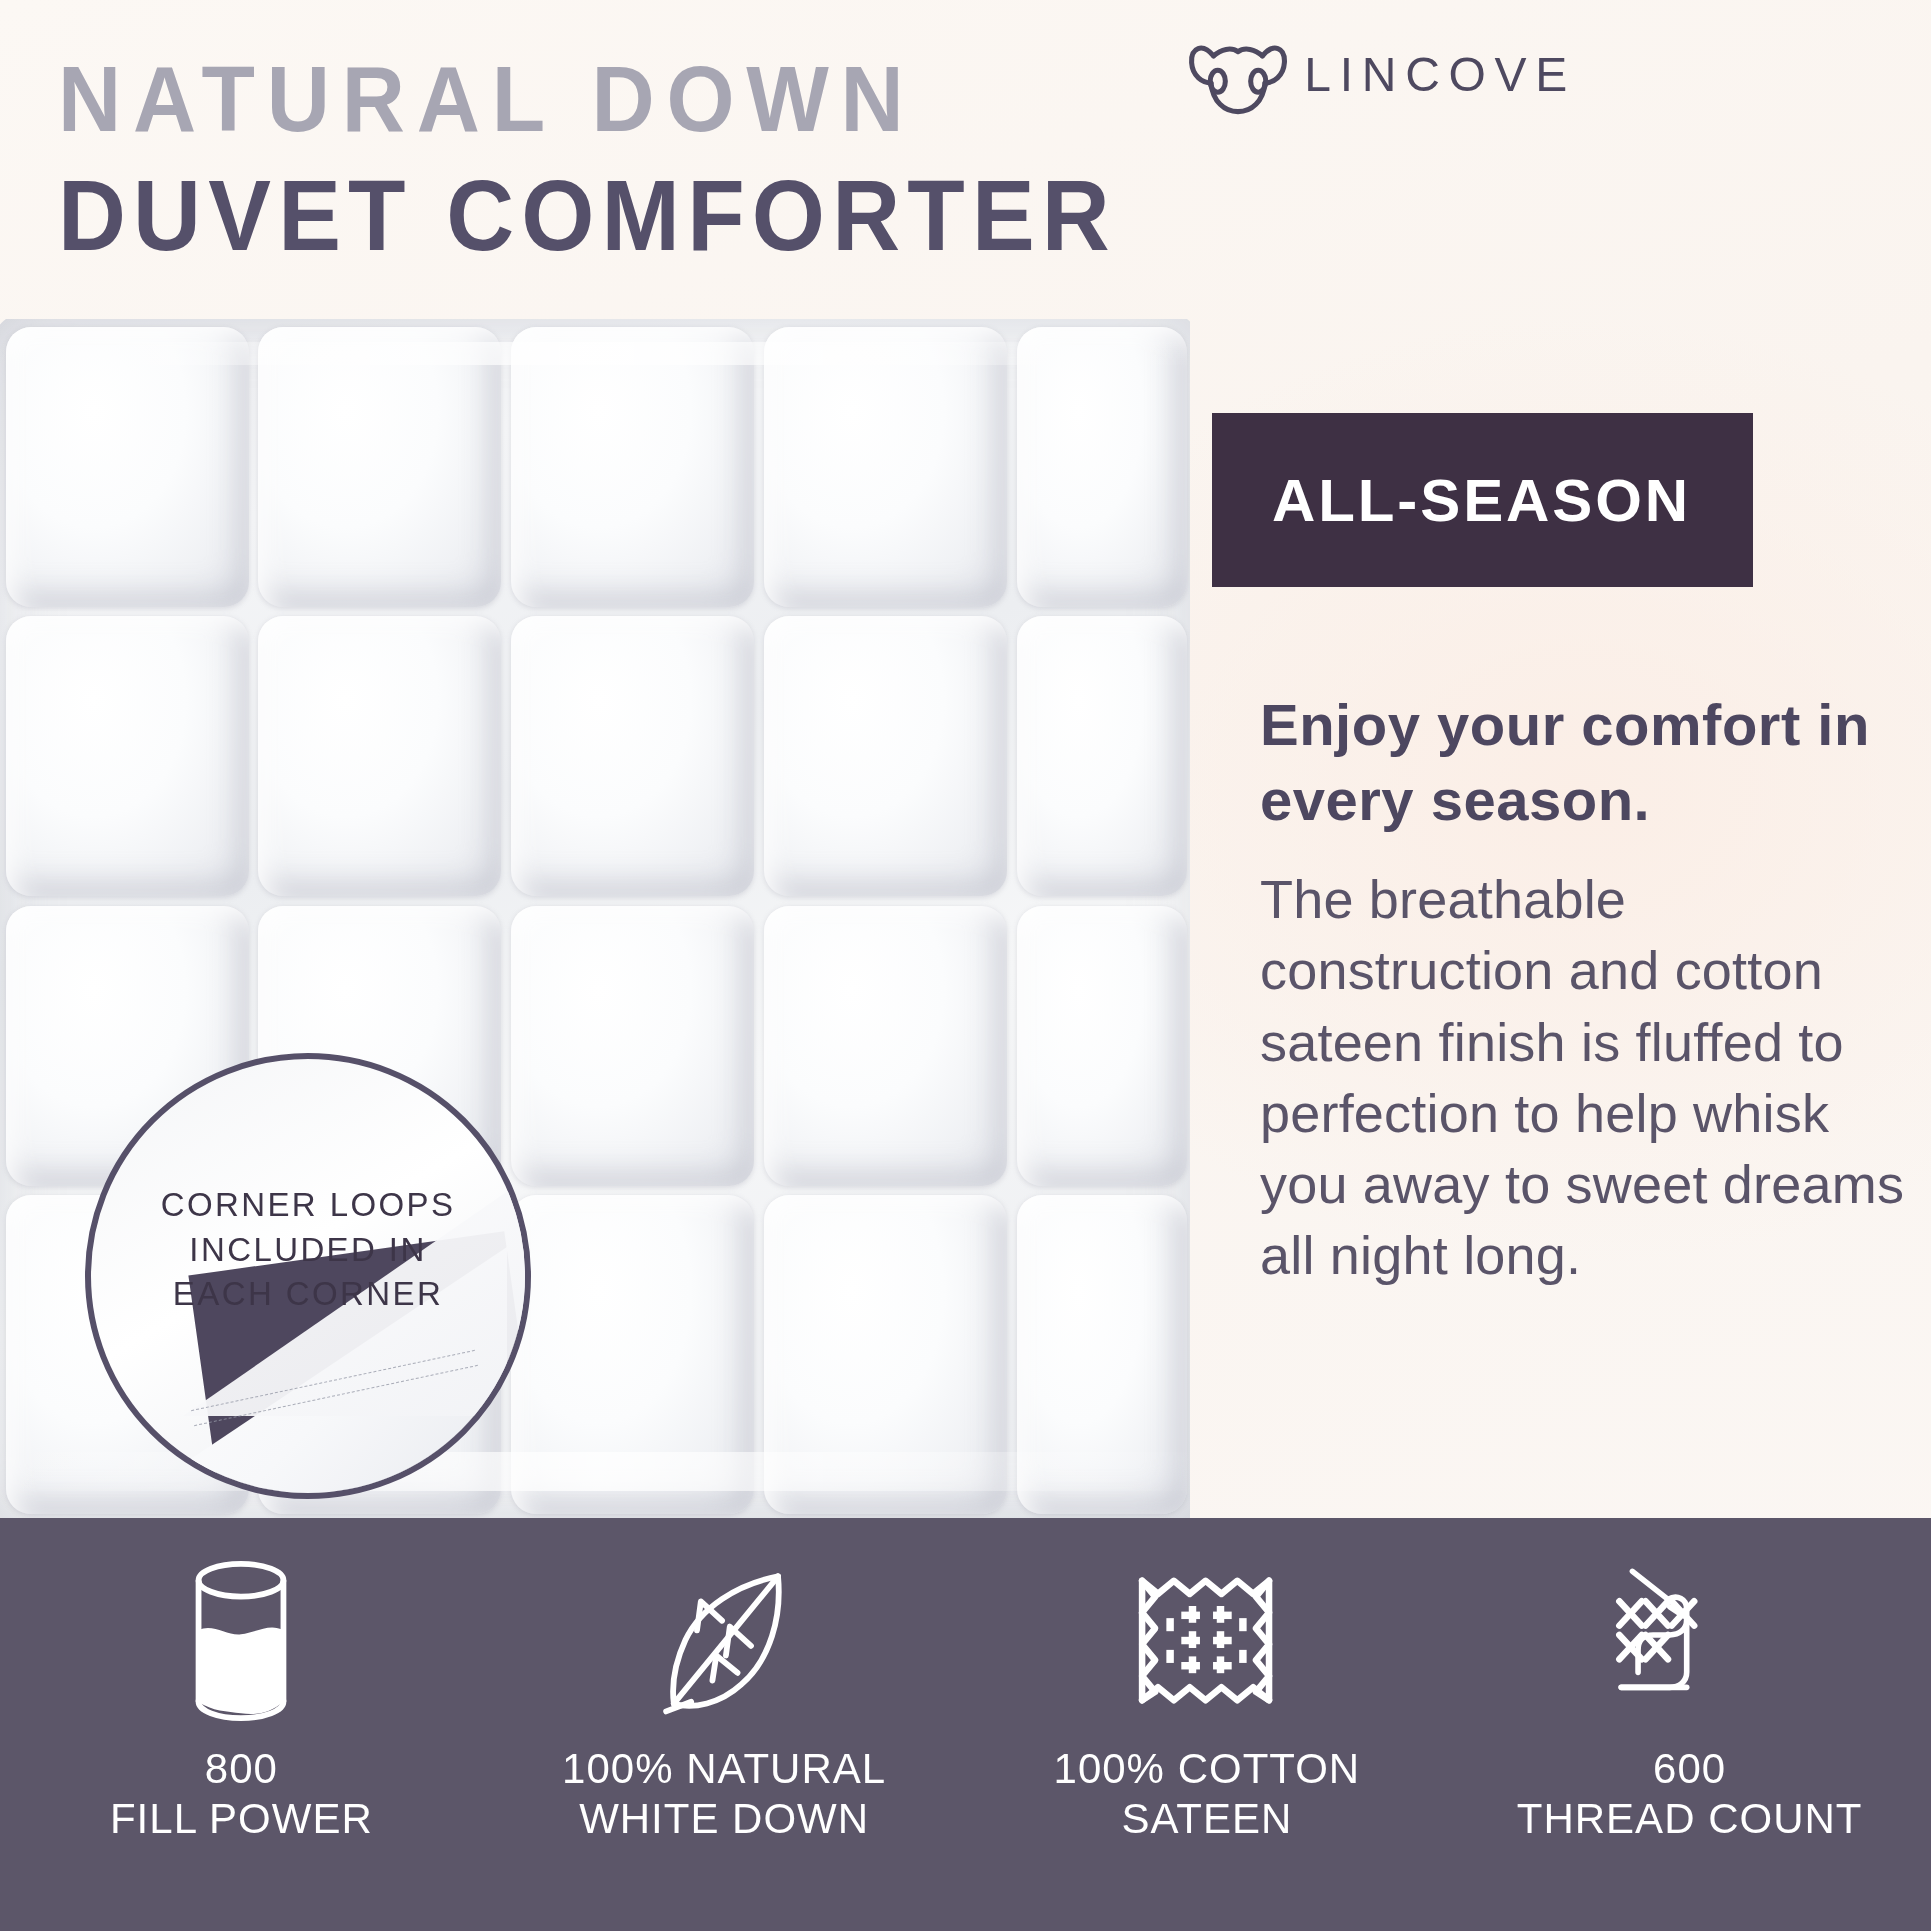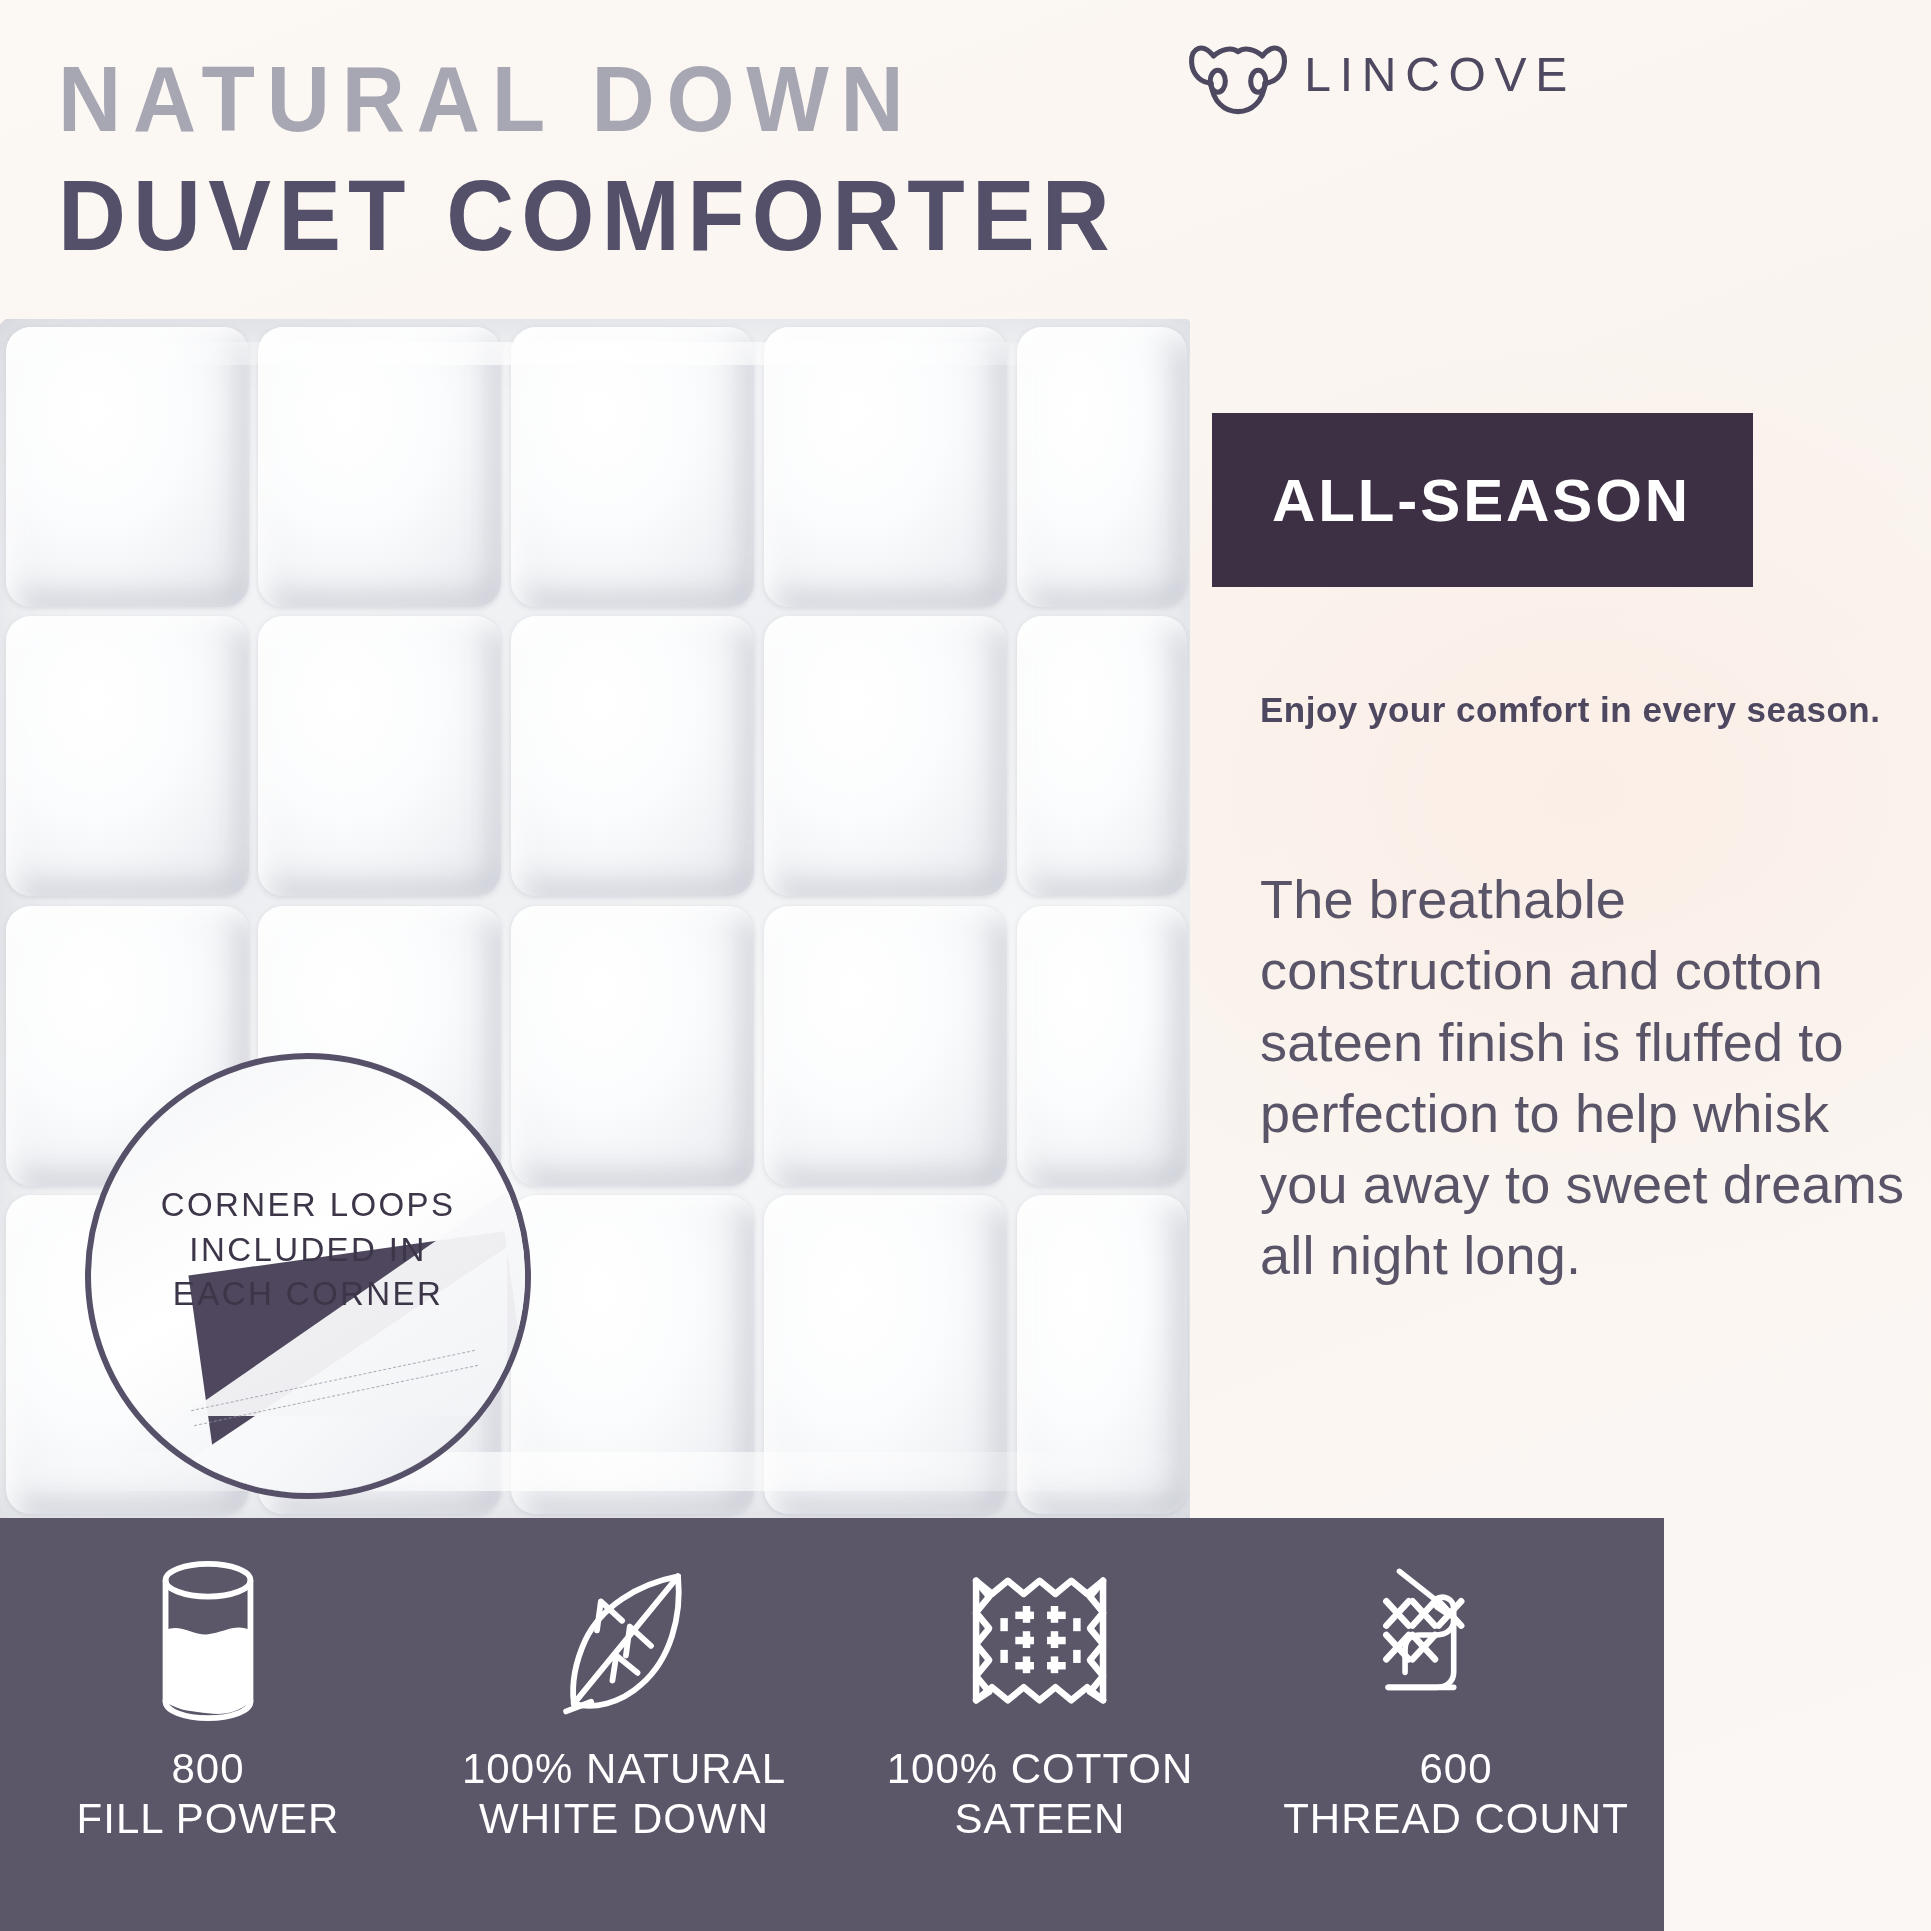--- a/index.html
+++ b/index.html
@@ -96,40 +96,40 @@
   .badge{
     position:absolute;left:1212px;top:413px;width:541px;height:174px;
     background:#3e3044;display:flex;align-items:center;
   }
   .badge span{
     color:#ffffff;font-weight:bold;font-size:60px;letter-spacing:2.9px;
     margin-left:60px;font-family:"Liberation Sans",sans-serif;
   }
   .lead{
     position:absolute;left:1260px;top:687px;width:637px;
-    font-size:35px;line-height:1.3;color:#4d4760;font-weight:bold;
+    font-size:58px;line-height:1.3;color:#4d4760;font-weight:bold;
     letter-spacing:0.5px;
   }
   .body-copy{
     position:absolute;left:1260px;top:864px;width:666px;
     font-size:54px;line-height:1.32;color:#5a5469;font-weight:300;
     letter-spacing:0.2px;
   }
   .gray-band{
     position:absolute;left:1212px;top:1250px;width:719px;height:267px;
     background:#a6a4b2;
   }
   .gray-band .gb-text{
     position:absolute;left:75px;top:60px;width:618px;
     font-size:53px;line-height:1.28;color:#463c52;font-weight:300;
   }
 
   
   .footer{
-    position:absolute;left:0;top:1518px;width:1664px;height:413px;
+    position:absolute;left:0;top:1518px;width:1931px;height:413px;
     background:#5c5669;display:flex;
   }
   .feat{flex:1;display:flex;flex-direction:column;align-items:center;justify-content:flex-start;padding-top:41px;}
   .feat .ic{height:164px;display:flex;align-items:center;justify-content:center;}
   .feat .flabel{
     margin-top:21px;text-align:center;color:#ffffff;font-weight:300;
     font-size:42px;line-height:1.2;letter-spacing:1px;white-space:pre-line;
   }
 </style>
 </head>

